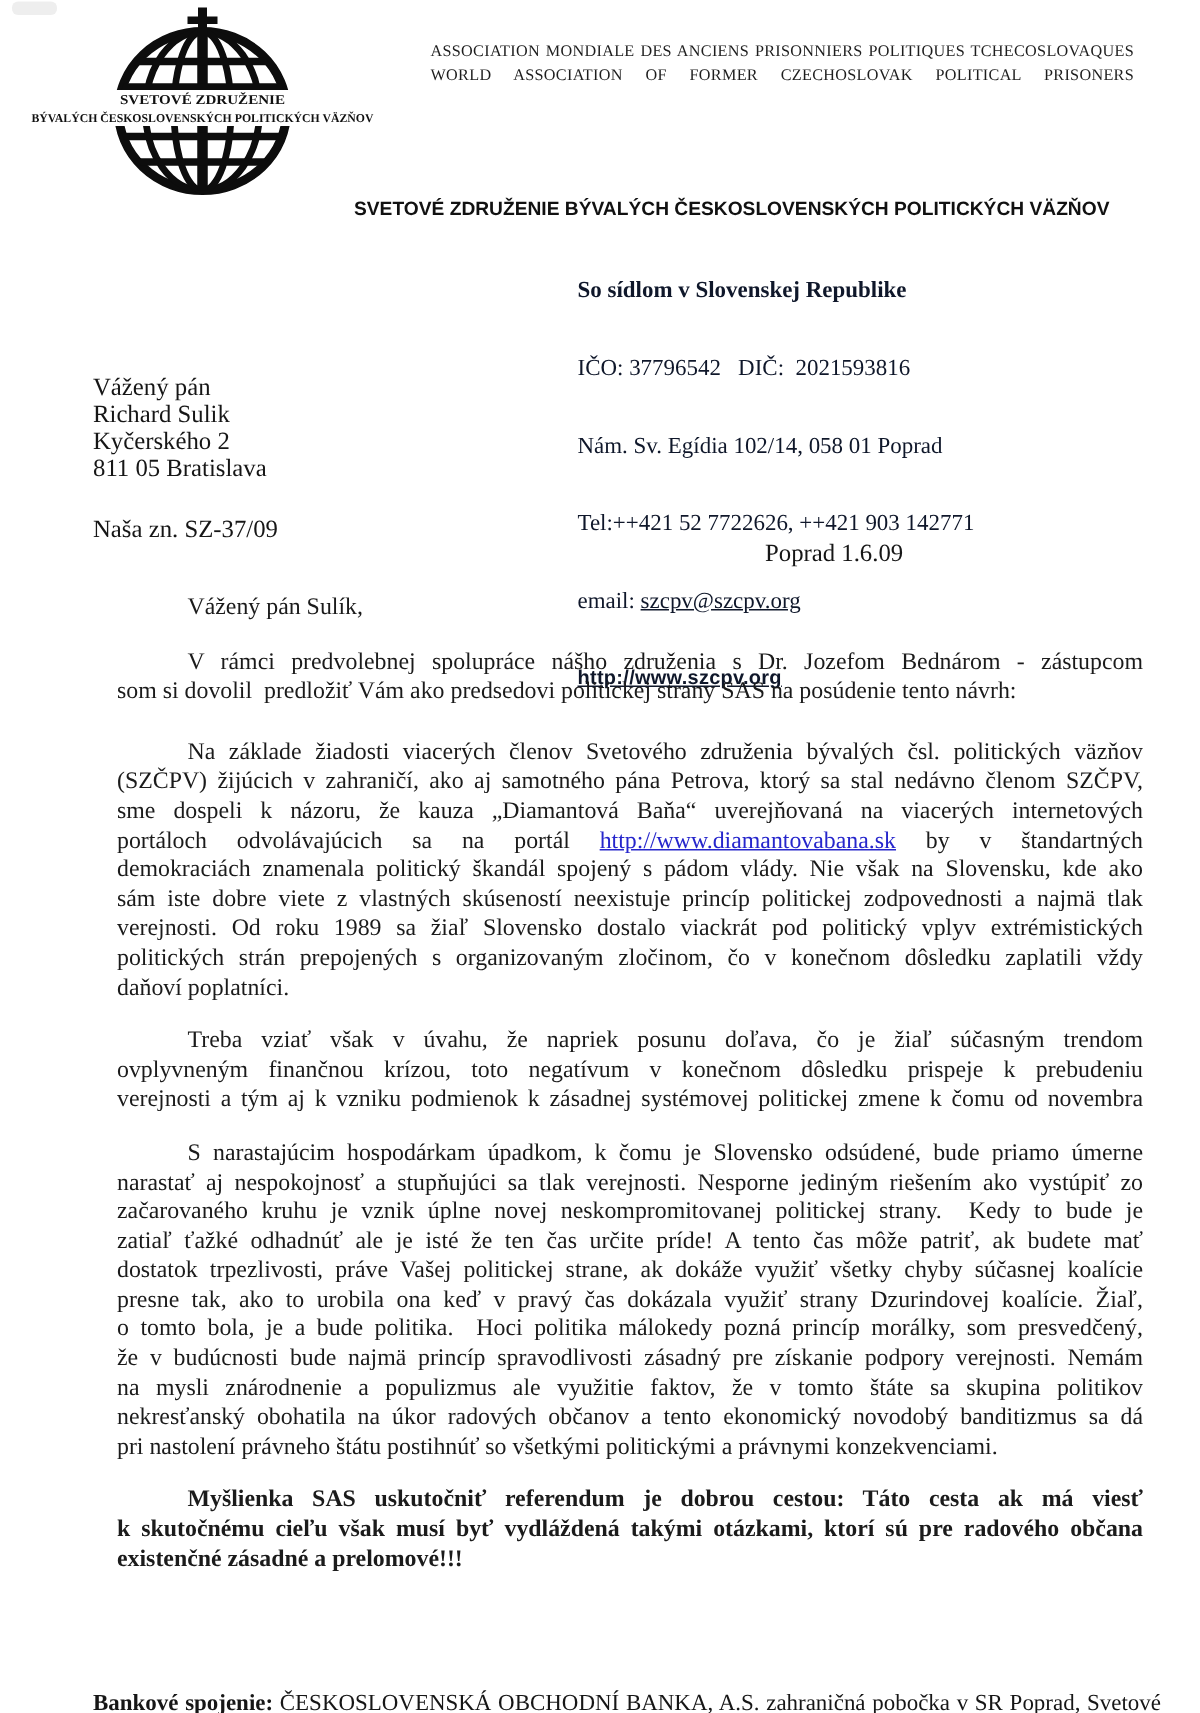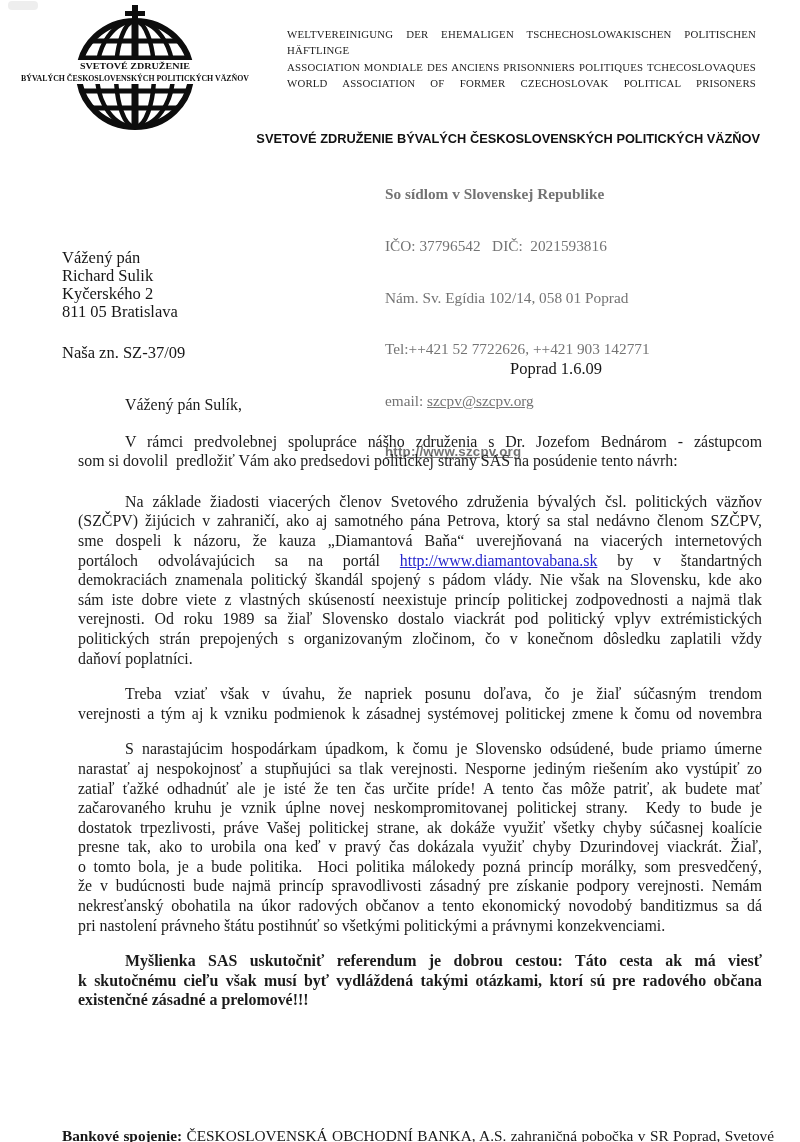--- a/index.html
+++ b/index.html
@@ -8,26 +8,26 @@
     font-family:"Liberation Serif", serif; color:#161616; overflow:hidden;
   }
   .smudge { position:absolute; left:8px; top:1px; width:30px; height:9px;
     background:#d9d9d9; opacity:.45; border-radius:4px; }
   .logo { position:absolute; left:10px; top:3px; }
 
   .trilingual { position:absolute; left:287px; top:26px; width:469px;
     font-size:10.8px; line-height:16.4px; letter-spacing:.2px; color:#1d1d1d; }
   .trilingual .tline { text-align:justify; text-align-last:justify; }
 
-  .org-sk { position:absolute; left:236px; top:131px; width:524px; text-align:right;
+  .org-sk { position:absolute; left:236px; top:131px; width:524px; text-align:left;
     font-family:"Liberation Sans", sans-serif; font-weight:700; font-size:12.8px;
     white-space:nowrap; color:#111; }
 
   .contact { position:absolute; left:385px; top:151px; font-size:15.3px;
-    line-height:17.2px; white-space:pre-wrap; color:#737373; }
+    line-height:17.2px; white-space:pre-wrap; color:#0f172a; }
   .contact .bold { font-weight:700; }
   .contact .email-link { text-decoration:underline; }
   .contact .site { font-family:"Liberation Sans", sans-serif; font-size:13.3px;
     font-weight:700; text-decoration:underline; letter-spacing:.2px; }
 
   .recipient { position:absolute; left:62px; top:249px; font-size:16.5px; line-height:18px; }
 
   .refline { position:absolute; left:62px; top:343px; width:716px; font-size:16.5px; }
   .refline .date { position:absolute; left:448px; top:16px; }
 
@@ -82,21 +82,20 @@
     <use href="#wire" clip-path="url(#cB)"></use>
     <g>
       <rect x="115" y="8" width="20" height="5" fill="#0d0d0d"></rect>
       <rect x="122" y="2" width="6" height="17" fill="#0d0d0d"></rect>
     </g>
     <text x="125" y="66" text-anchor="middle" textLength="110" lengthAdjust="spacingAndGlyphs" font-family="Liberation Serif, serif" font-weight="700" font-size="9" fill="#111">SVETOVÉ ZDRUŽENIE</text>
     <text x="125" y="78" text-anchor="middle" textLength="228" lengthAdjust="spacingAndGlyphs" font-family="Liberation Serif, serif" font-weight="700" font-size="8" fill="#111">BÝVALÝCH ČESKOSLOVENSKÝCH POLITICKÝCH VÄZŇOV</text>
   </svg>
 
   <div class="trilingual">
-    <div class="tline">WELTVEREINIGUNG DER EHEMALIGEN TSCHECHOSLOWAKISCHEN POLITISCHEN HÄFTLINGE</div>
     <div class="tline">ASSOCIATION MONDIALE DES ANCIENS PRISONNIERS POLITIQUES TCHECOSLOVAQUES</div>
     <div class="tline">WORLD ASSOCIATION OF FORMER CZECHOSLOVAK POLITICAL PRISONERS</div>
   </div>
 
   <div class="org-sk">SVETOVÉ ZDRUŽENIE BÝVALÝCH  ČESKOSLOVENSKÝCH POLITICKÝCH VÄZŇOV</div>
 
   <div class="contact">
     <div class="bold">So sídlom v Slovenskej Republike</div>
     <div>IČO: 37796542   DIČ:  2021593816</div>
     <div>Nám. Sv. Egídia 102/14, 058 01 Poprad</div>
@@ -131,31 +130,33 @@
         <div class="line">sme dospeli k názoru, že kauza „Diamantová Baňa“ uverejňovaná na viacerých internetových</div>
         <div class="line">portáloch odvolávajúcich sa na portál <span class="url">http://www.diamantovabana.sk</span> by v štandartných</div>
         <div class="line">demokraciách znamenala politický škandál spojený s pádom vlády. Nie však na Slovensku, kde ako</div>
         <div class="line">sám iste dobre viete z vlastných skúseností neexistuje princíp politickej zodpovednosti a najmä tlak</div>
         <div class="line">verejnosti. Od roku 1989 sa žiaľ Slovensko dostalo viackrát pod politický vplyv extrémistických</div>
         <div class="line">politických strán prepojených s organizovaným zločinom, čo v konečnom dôsledku zaplatili vždy</div>
         <div class="line last">daňoví poplatníci.</div>
       </div>
       <div class="para">
         <div class="line first">Treba vziať však v úvahu, že napriek posunu doľava, čo je žiaľ súčasným trendom</div>
+        <div class="line">ovplyvneným finančnou krízou, toto negatívum v konečnom dôsledku prispeje k prebudeniu</div>
         <div class="line">verejnosti a tým aj k vzniku podmienok k zásadnej systémovej politickej zmene k čomu od novembra</div>
       </div>
       <div class="para">
         <div class="line first">S narastajúcim hospodárkam úpadkom, k čomu je Slovensko odsúdené, bude priamo úmerne</div>
         <div class="line">narastať aj nespokojnosť a stupňujúci sa tlak verejnosti. Nesporne jediným riešením ako vystúpiť zo</div>
+        <div class="line">začarovaného kruhu je vznik úplne novej neskompromitovanej politickej strany.  Kedy to bude je</div>
         <div class="line">zatiaľ ťažké odhadnúť ale je isté že ten čas určite príde! A tento čas môže patriť, ak budete mať</div>
-        <div class="line">začarovaného kruhu je vznik úplne novej neskompromitovanej politickej strany.  Kedy to bude je</div>
         <div class="line">dostatok trpezlivosti, práve Vašej politickej strane, ak dokáže využiť všetky chyby súčasnej koalície</div>
-        <div class="line">presne tak, ako to urobila ona keď v pravý čas dokázala využiť chyby Dzurindovej viackrát. Žiaľ,</div>
+        <div class="line">presne tak, ako to urobila ona keď v pravý čas dokázala využiť strany Dzurindovej koalície. Žiaľ,</div>
         <div class="line">o tomto bola, je a bude politika.  Hoci politika málokedy pozná princíp morálky, som presvedčený,</div>
         <div class="line">že v budúcnosti bude najmä princíp spravodlivosti zásadný pre získanie podpory verejnosti. Nemám</div>
+        <div class="line">na mysli znárodnenie a populizmus ale využitie faktov, že v tomto štáte sa skupina politikov</div>
         <div class="line">nekresťanský obohatila na úkor radových občanov a tento ekonomický novodobý banditizmus sa dá</div>
         <div class="line last">pri nastolení právneho štátu postihnúť so všetkými politickými a právnymi konzekvenciami.</div>
       </div>
       <div class="para bold">
         <div class="line first">Myšlienka SAS uskutočniť referendum je dobrou cestou: Táto cesta ak má viesť</div>
         <div class="line">k skutočnému cieľu však musí byť vydláždená takými otázkami, ktorí sú pre radového občana</div>
         <div class="line last">existenčné zásadné a prelomové!!!</div>
       </div>
     </div>
 

